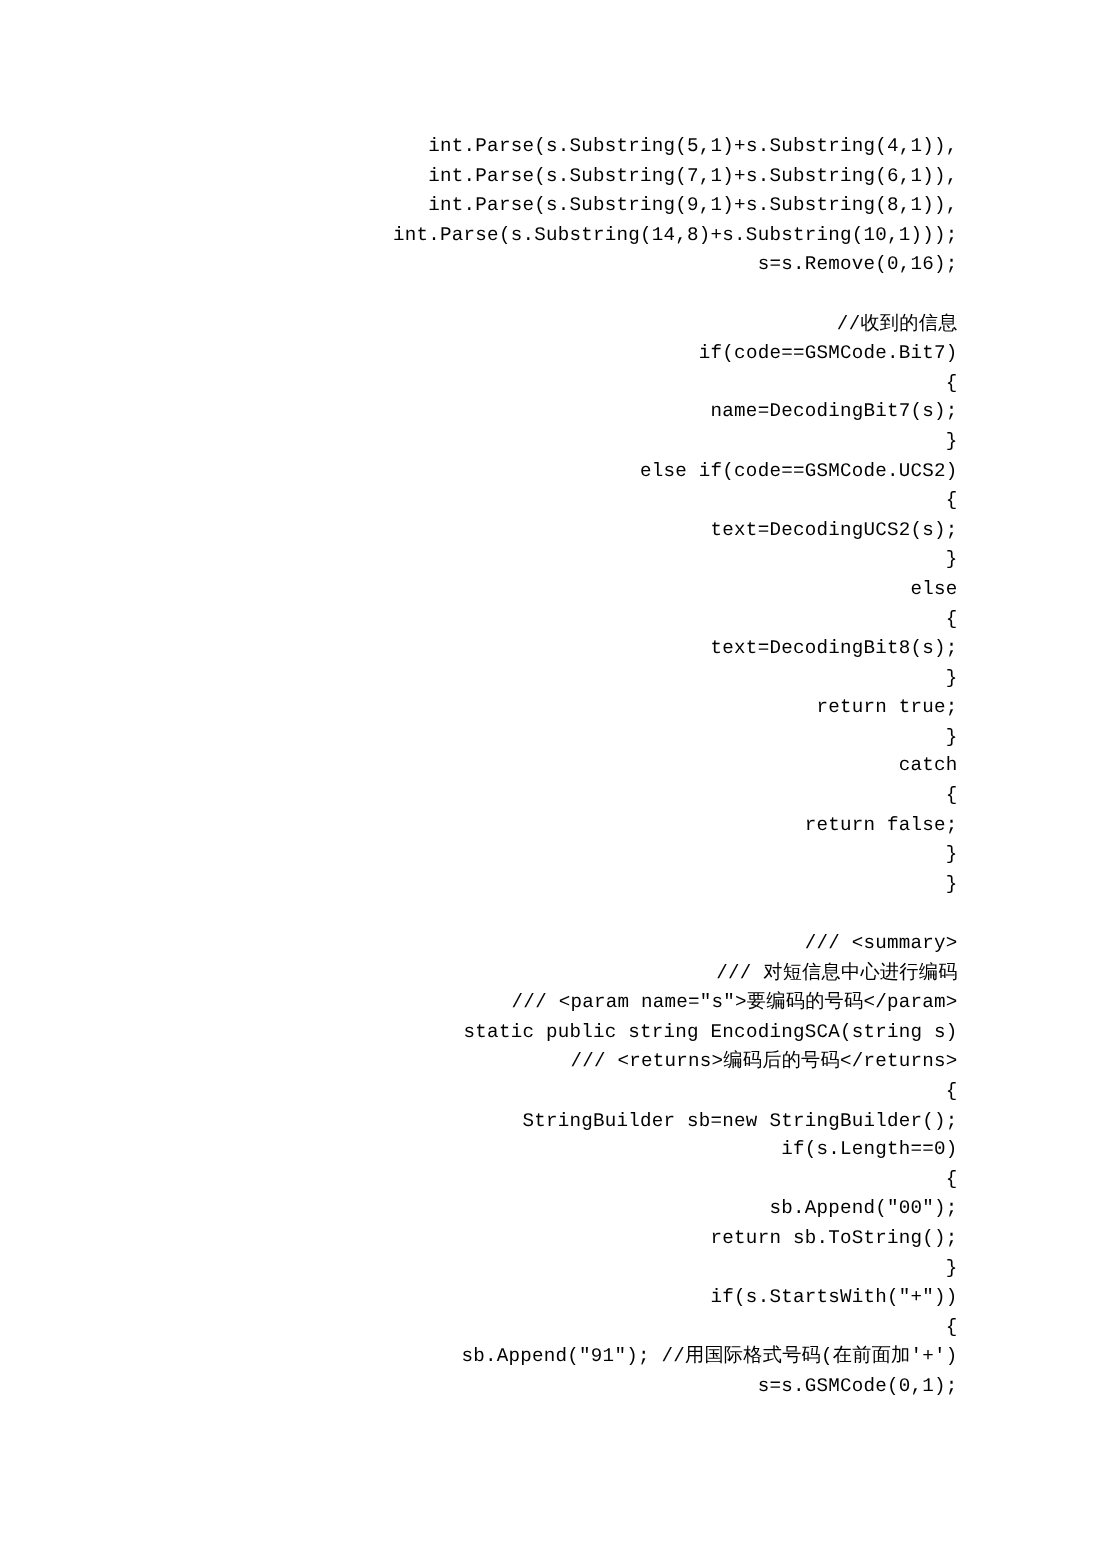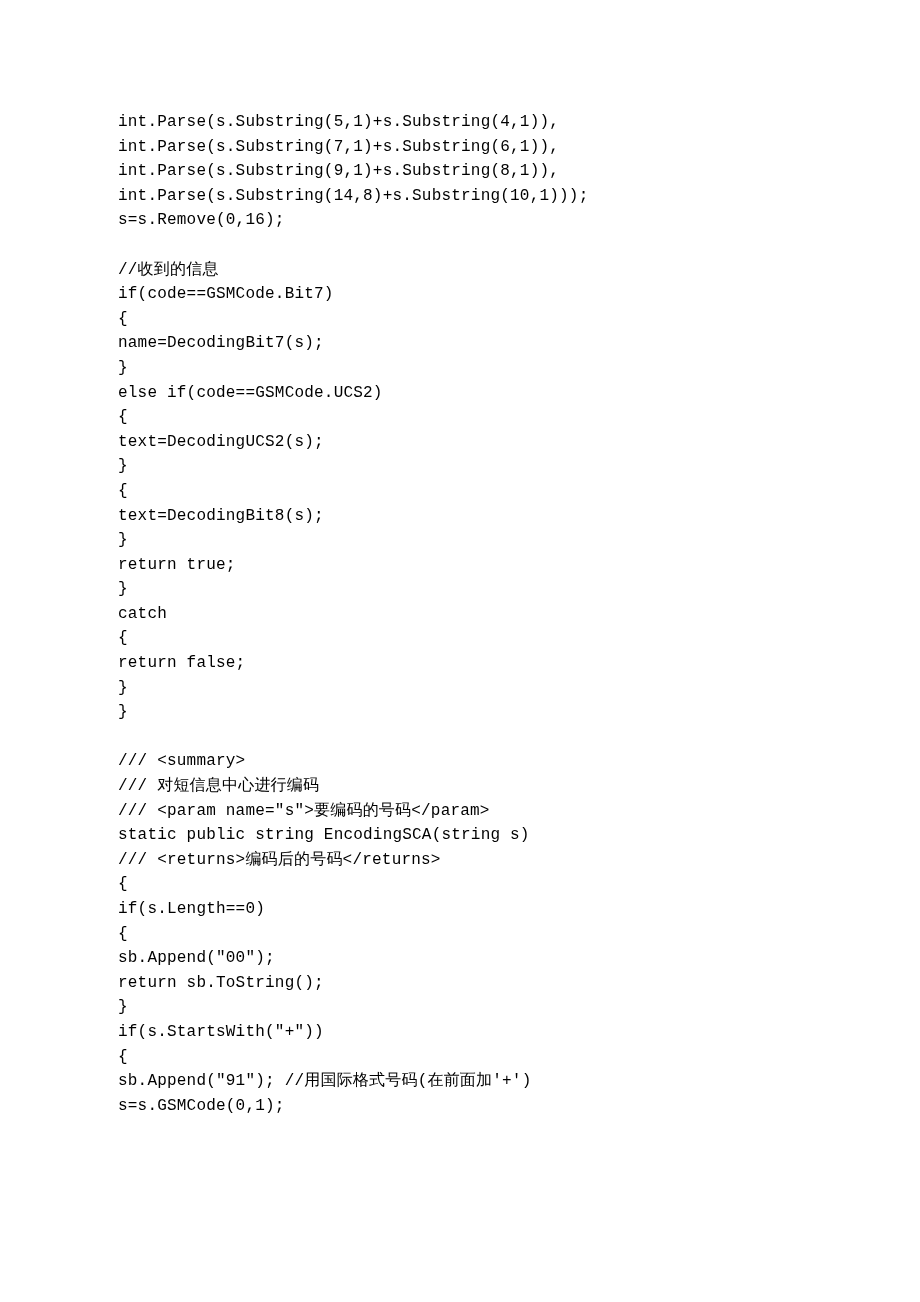--- a/index.html
+++ b/index.html
@@ -5,20 +5,21 @@
   body {
     margin: 0;
     padding: 0;
     background: #ffffff;
     width: 920px;
     font-family: "SimSun", "宋体", "Courier New", monospace;
   }
   .page {
     padding: 110px 0 0 118px;
     width: 680px;
+    text-align: right;
   }
   .line {
     font-size: 16px;
     line-height: 24.6px;
     white-space: pre;
     color: #000000;
     letter-spacing: 0.2px;
   }
   .blank {
     height: 24.6px;
@@ -36,37 +37,39 @@
     <div class="blank"></div>
     <div class="line">//收到的信息</div>
     <div class="line">if(code==GSMCode.Bit7)</div>
     <div class="line">{</div>
     <div class="line">name=DecodingBit7(s);</div>
     <div class="line">}</div>
     <div class="line">else if(code==GSMCode.UCS2)</div>
     <div class="line">{</div>
     <div class="line">text=DecodingUCS2(s);</div>
     <div class="line">}</div>
+    <div class="line">else</div>
     <div class="line">{</div>
     <div class="line">text=DecodingBit8(s);</div>
     <div class="line">}</div>
     <div class="line">return true;</div>
     <div class="line">}</div>
     <div class="line">catch</div>
     <div class="line">{</div>
     <div class="line">return false;</div>
     <div class="line">}</div>
     <div class="line">}</div>
     <div class="blank"></div>
     <div class="line">/// &lt;summary&gt;</div>
     <div class="line">/// 对短信息中心进行编码</div>
     <div class="line">/// &lt;param name="s"&gt;要编码的号码&lt;/param&gt;</div>
     <div class="line">static public string EncodingSCA(string s)</div>
     <div class="line">/// &lt;returns&gt;编码后的号码&lt;/returns&gt;</div>
     <div class="line">{</div>
+    <div class="line">StringBuilder sb=new StringBuilder();</div>
     <div class="line">if(s.Length==0)</div>
     <div class="line">{</div>
     <div class="line">sb.Append("00");</div>
     <div class="line">return sb.ToString();</div>
     <div class="line">}</div>
     <div class="line">if(s.StartsWith("+"))</div>
     <div class="line">{</div>
     <div class="line">sb.Append("91"); //用国际格式号码(在前面加'+')</div>
     <div class="line">s=s.GSMCode(0,1);</div>
   </div>

